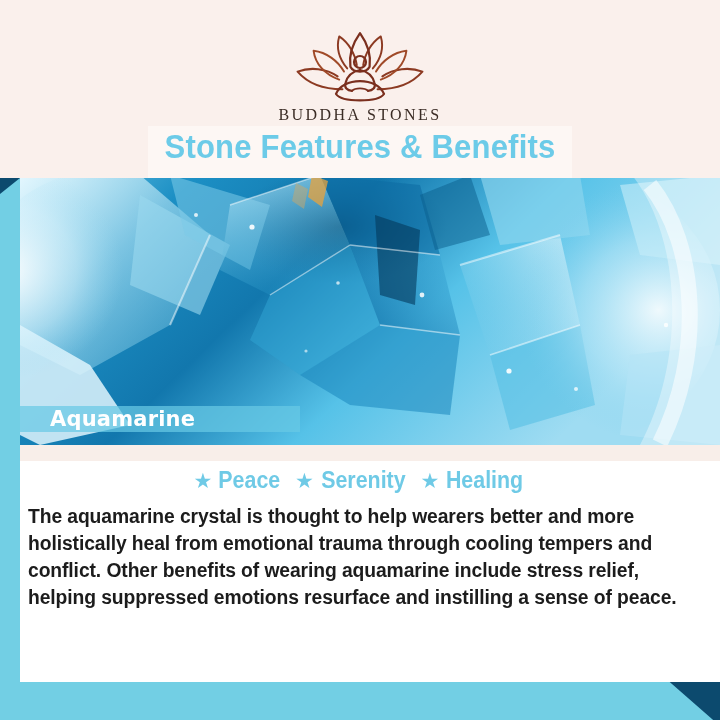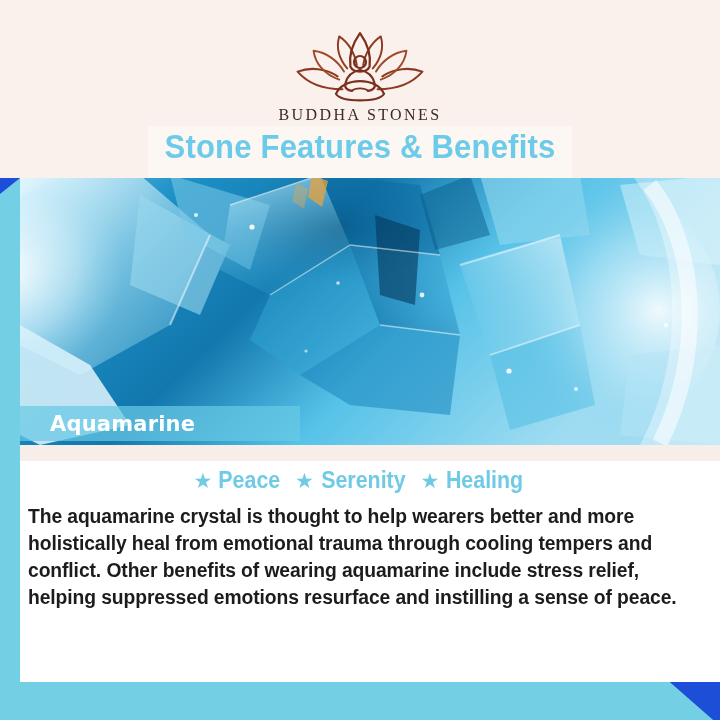--- a/index.html
+++ b/index.html
@@ -2,21 +2,21 @@
 <html><head>
 <meta charset="utf-8">
 <style>
   html,body{margin:0;padding:0;}
   body{
     width:720px;height:720px;overflow:hidden;
     background:#f8efea;
     font-family:"Liberation Sans",sans-serif;
     -webkit-font-smoothing:antialiased;
   }
-  #poster{position:relative;width:720px;height:720px;overflow:hidden;background:#1d4ed8;}
+  #poster{position:relative;width:720px;height:720px;overflow:hidden;background:#0c4a6e;}
 
   
   .deco{position:absolute;background:#72cfe4;}
   #deco-top-right{
     top:0;left:200px;width:520px;height:42px;
     clip-path:polygon(38px 0,100% 0,100% 100%,0 100%);
   }
   #deco-right-bar{
     top:0;right:0;width:40px;height:466px;
   }
@@ -71,21 +71,21 @@
   
   #photo{
     position:absolute;top:175px;left:20px;width:700px;height:270px;
     overflow:hidden;z-index:2;
     background:#39b7dd;
   }
   #photo svg{display:block;width:700px;height:270px;}
 
   
   #stone-ribbon{
-    position:absolute;top:406px;left:20px;width:280px;height:35px;
+    position:absolute;top:406px;left:20px;width:280px;height:26px;
     background:rgba(104,201,228,.72);
     z-index:6;display:flex;align-items:center;
   }
   #stone-name{
     margin-left:30px;color:#ffffff;font-weight:700;font-size:21px;
     letter-spacing:.2px;
     font-family:"DejaVu Sans","Liberation Sans",sans-serif;
   }
 
   

